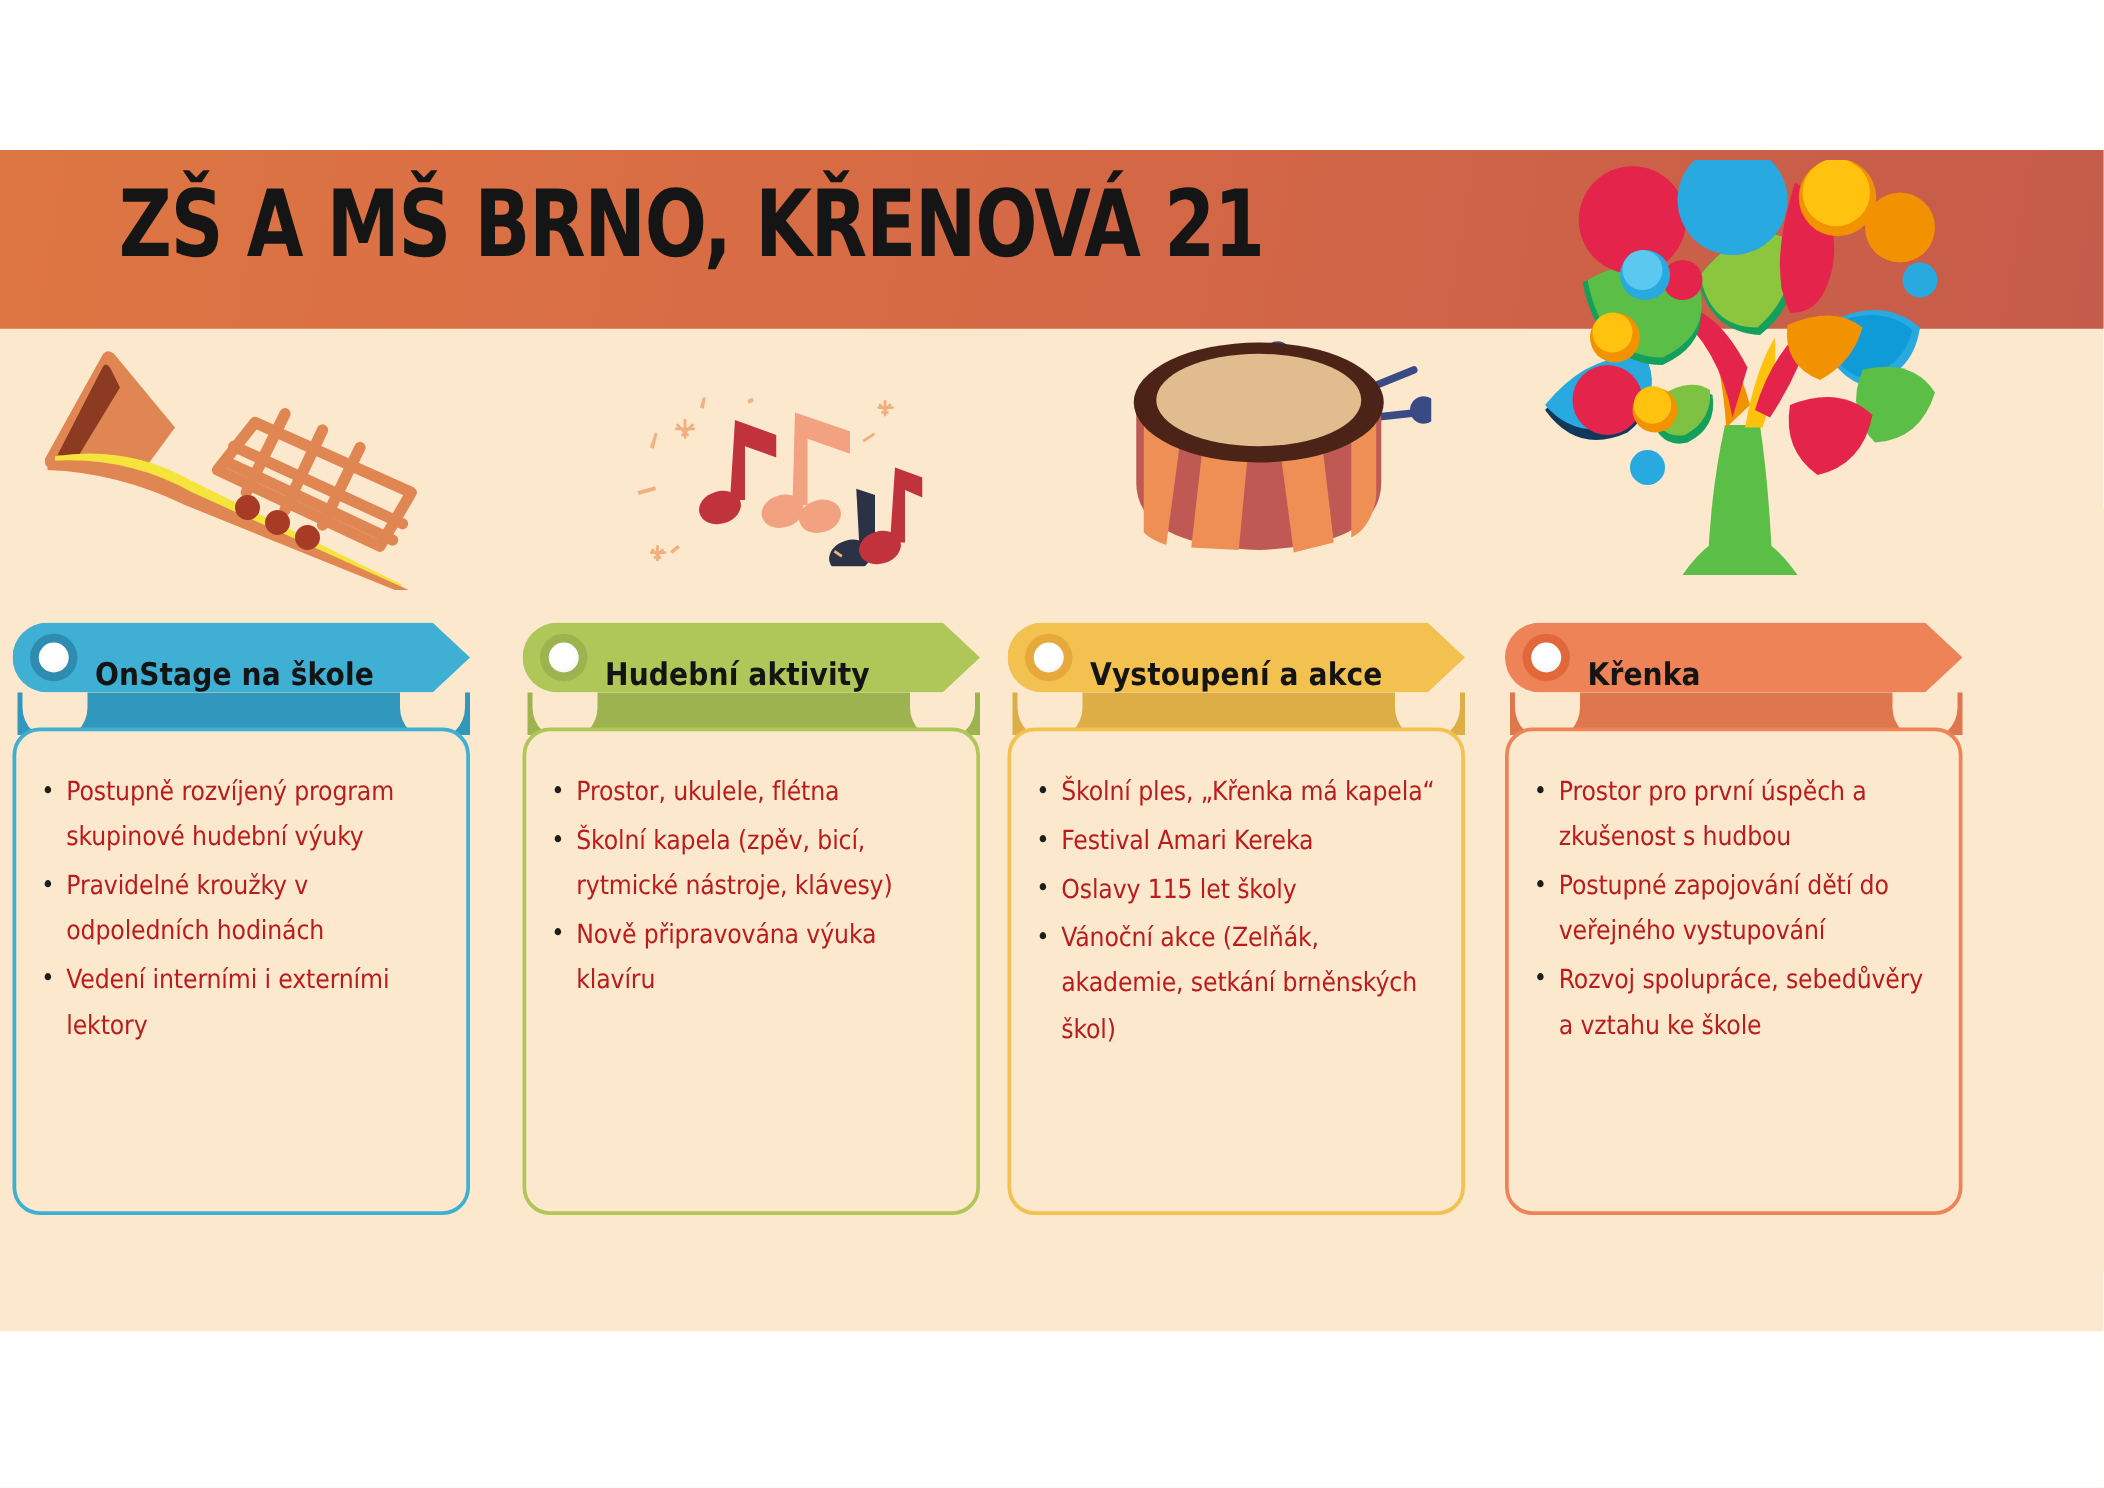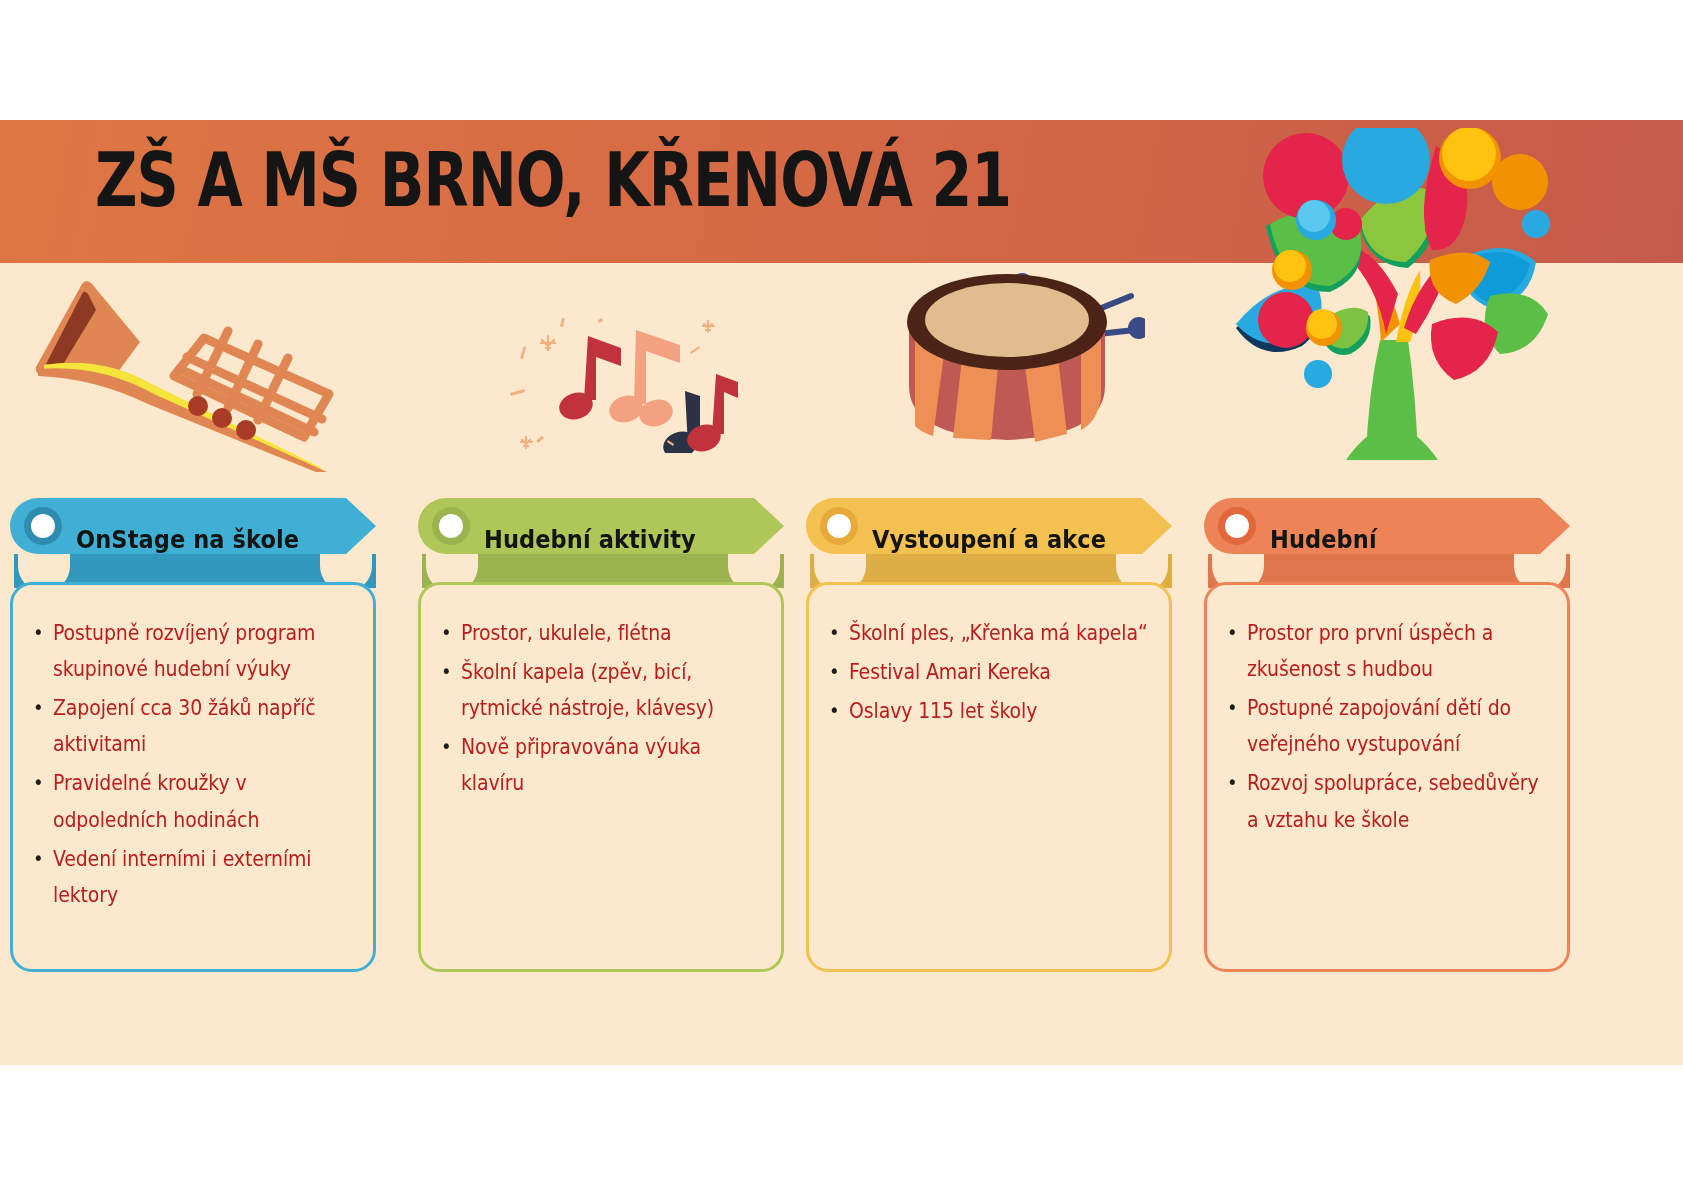--- a/index.html
+++ b/index.html
@@ -302,21 +302,20 @@
         <span class="banner-label">OnStage na škole</span>
       </div>
       <div class="connector">
         <div class="bar"></div>
         <div class="notch l"></div>
         <div class="notch r"></div>
       </div>
       <div class="card">
         <ul>
           <li>Postupně rozvíjený program skupinové hudební výuky</li>
-          <li>Zapojení cca 30 žáků napříč aktivitami</li>
           <li>Pravidelné kroužky v odpoledních hodinách</li>
           <li>Vedení interními i externími lektory</li>
         </ul>
       </div>
     </div>
 
     <div class="col col-1">
       <div class="banner">
         <span class="banner-badge"></span>
         <span class="banner-label">Hudební aktivity</span>
@@ -343,28 +342,29 @@
       <div class="connector">
         <div class="bar"></div>
         <div class="notch l"></div>
         <div class="notch r"></div>
       </div>
       <div class="card">
         <ul>
           <li>Školní ples, „Křenka má kapela“</li>
           <li>Festival Amari Kereka</li>
           <li>Oslavy 115 let školy</li>
+          <li>Vánoční akce (Zelňák, akademie, setkání brněnských škol)</li>
         </ul>
       </div>
     </div>
 
     <div class="col col-3">
       <div class="banner">
         <span class="banner-badge"></span>
-        <span class="banner-label">Hudební</span>
+        <span class="banner-label">Křenka</span>
       </div>
       <div class="connector">
         <div class="bar"></div>
         <div class="notch l"></div>
         <div class="notch r"></div>
       </div>
       <div class="card">
         <ul>
           <li>Prostor pro první úspěch a zkušenost s hudbou</li>
           <li>Postupné zapojování dětí do veřejného vystupování</li>

